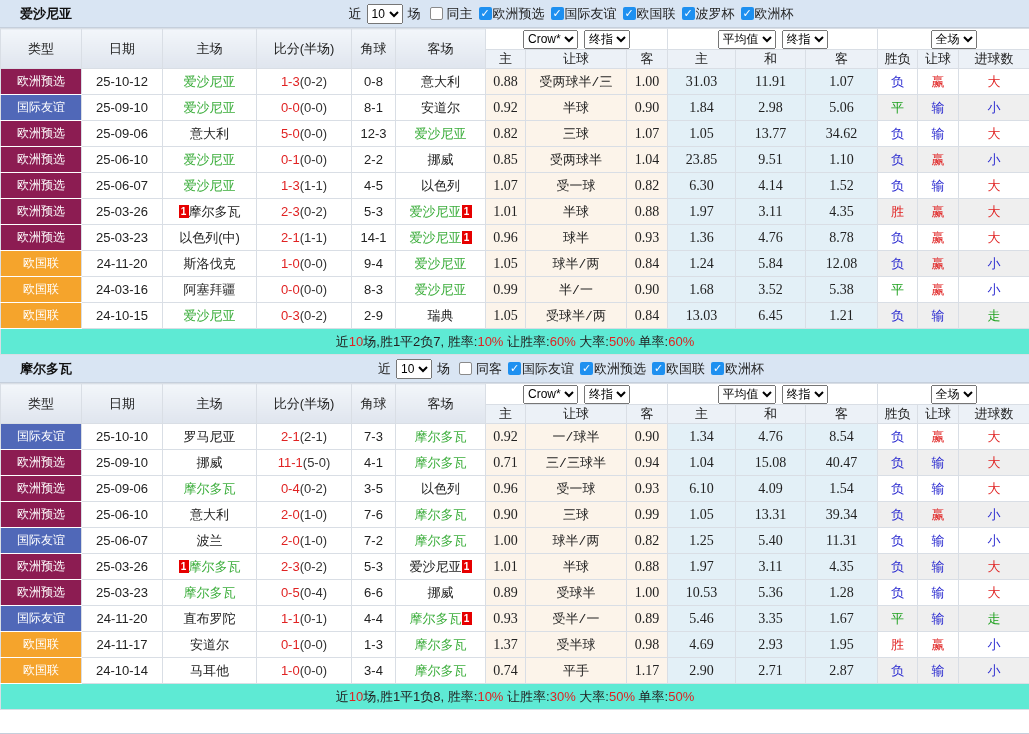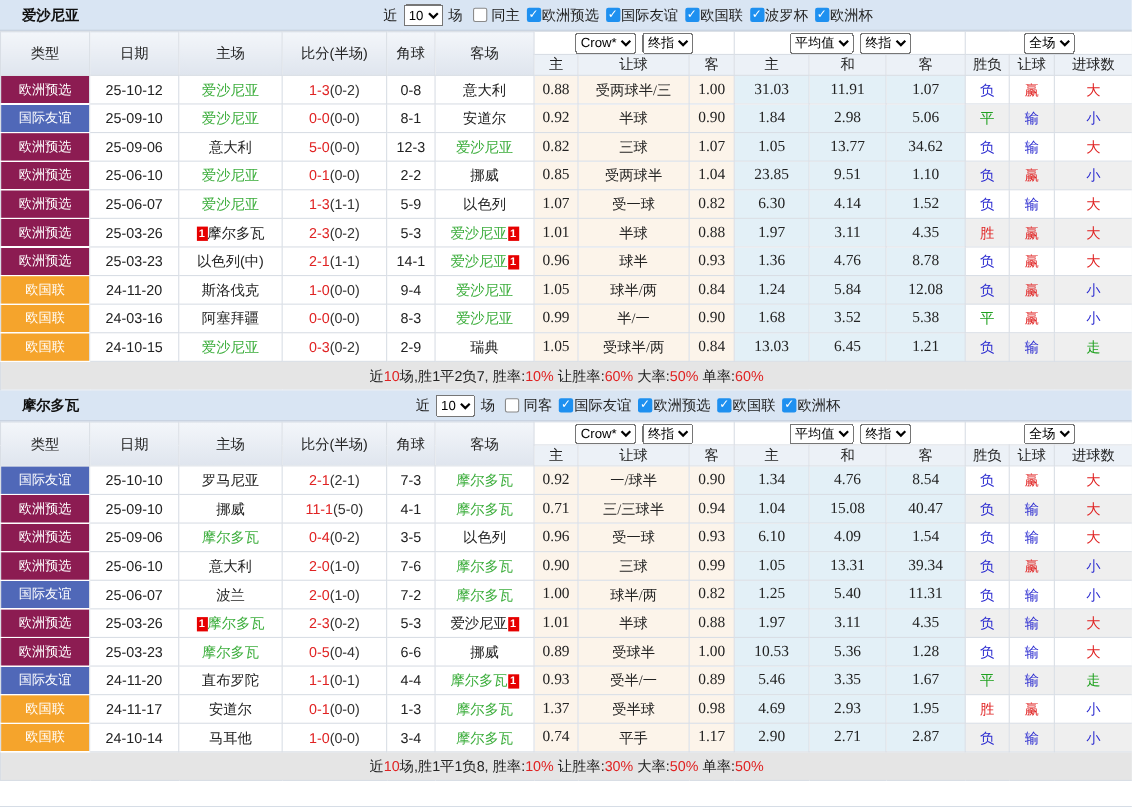--- a/index.html
+++ b/index.html
@@ -36,24 +36,24 @@
   .th-group select { font-size:12px; height:19px; margin:0 3px; }
   .th-sub { background:#ECF1F7; height:16px; }
   tbody td { height:25px; color:#222; }
   .t-type { color:#fff; font-size:12px; border-bottom:1px solid #fff; }
   .team-self { color:#3DAE3D; }
   .rc { display:inline-block; background:#E60000; color:#fff; width:10px; height:13px; font-size:10px; line-height:13px; font-weight:bold; vertical-align:1px; }
   .ft { color:#E02222; }
   .ht { color:#333; }
   td.odds, td.avg { font-family:"Liberation Serif",serif; font-size:14px; }
   td.odds, td.handicap { background:#FCF4EA; }
-  td.handicap { font-family:Liberation Serif, serif; font-size:13px; }
+  td.handicap { font-family:Liberation Mono, monospace; font-size:13px; }
   td.avg { background:#E3F0F7; }
   tr.even td.res { background:#EFEFEF; }
-  tfoot td { height:25px; background:#e5e5e5; font-size:13px; color:#222; }
+  tfoot td { height:25px; background:#5eead4; font-size:13px; color:#222; }
   tfoot .red { color:#E02222; }
 </style>
 </head>
 <body>
 
 <div class="app">
   <div id="sections">
       <div class="section">
         <div class="section-bar">
           <div class="team-name">爱沙尼亚</div>
@@ -184,21 +184,21 @@
               <td class="avg">1.10</td>
               <td class="res" style="color: rgb(43, 43, 208);">负</td>
               <td class="res" style="color: rgb(224, 34, 34);">赢</td>
               <td class="res" style="color: rgb(43, 43, 208);">小</td>
             </tr>
             <tr class="odd">
               <td class="t-type" style="background: rgb(140, 28, 82);">欧洲预选</td>
               <td>25-06-07</td>
               <td><span class="team-self">爱沙尼亚</span></td>
               <td><span class="ft">1-3</span><span class="ht">(1-1)</span></td>
-              <td>5-9</td>
+              <td>4-5</td>
               <td><span class="">以色列</span></td>
               <td class="odds">1.07</td>
               <td class="handicap">受一球</td>
               <td class="odds">0.82</td>
               <td class="avg">6.30</td>
               <td class="avg">4.14</td>
               <td class="avg">1.52</td>
               <td class="res" style="color: rgb(43, 43, 208);">负</td>
               <td class="res" style="color: rgb(43, 43, 208);">输</td>
               <td class="res" style="color: rgb(224, 34, 34);">大</td>

